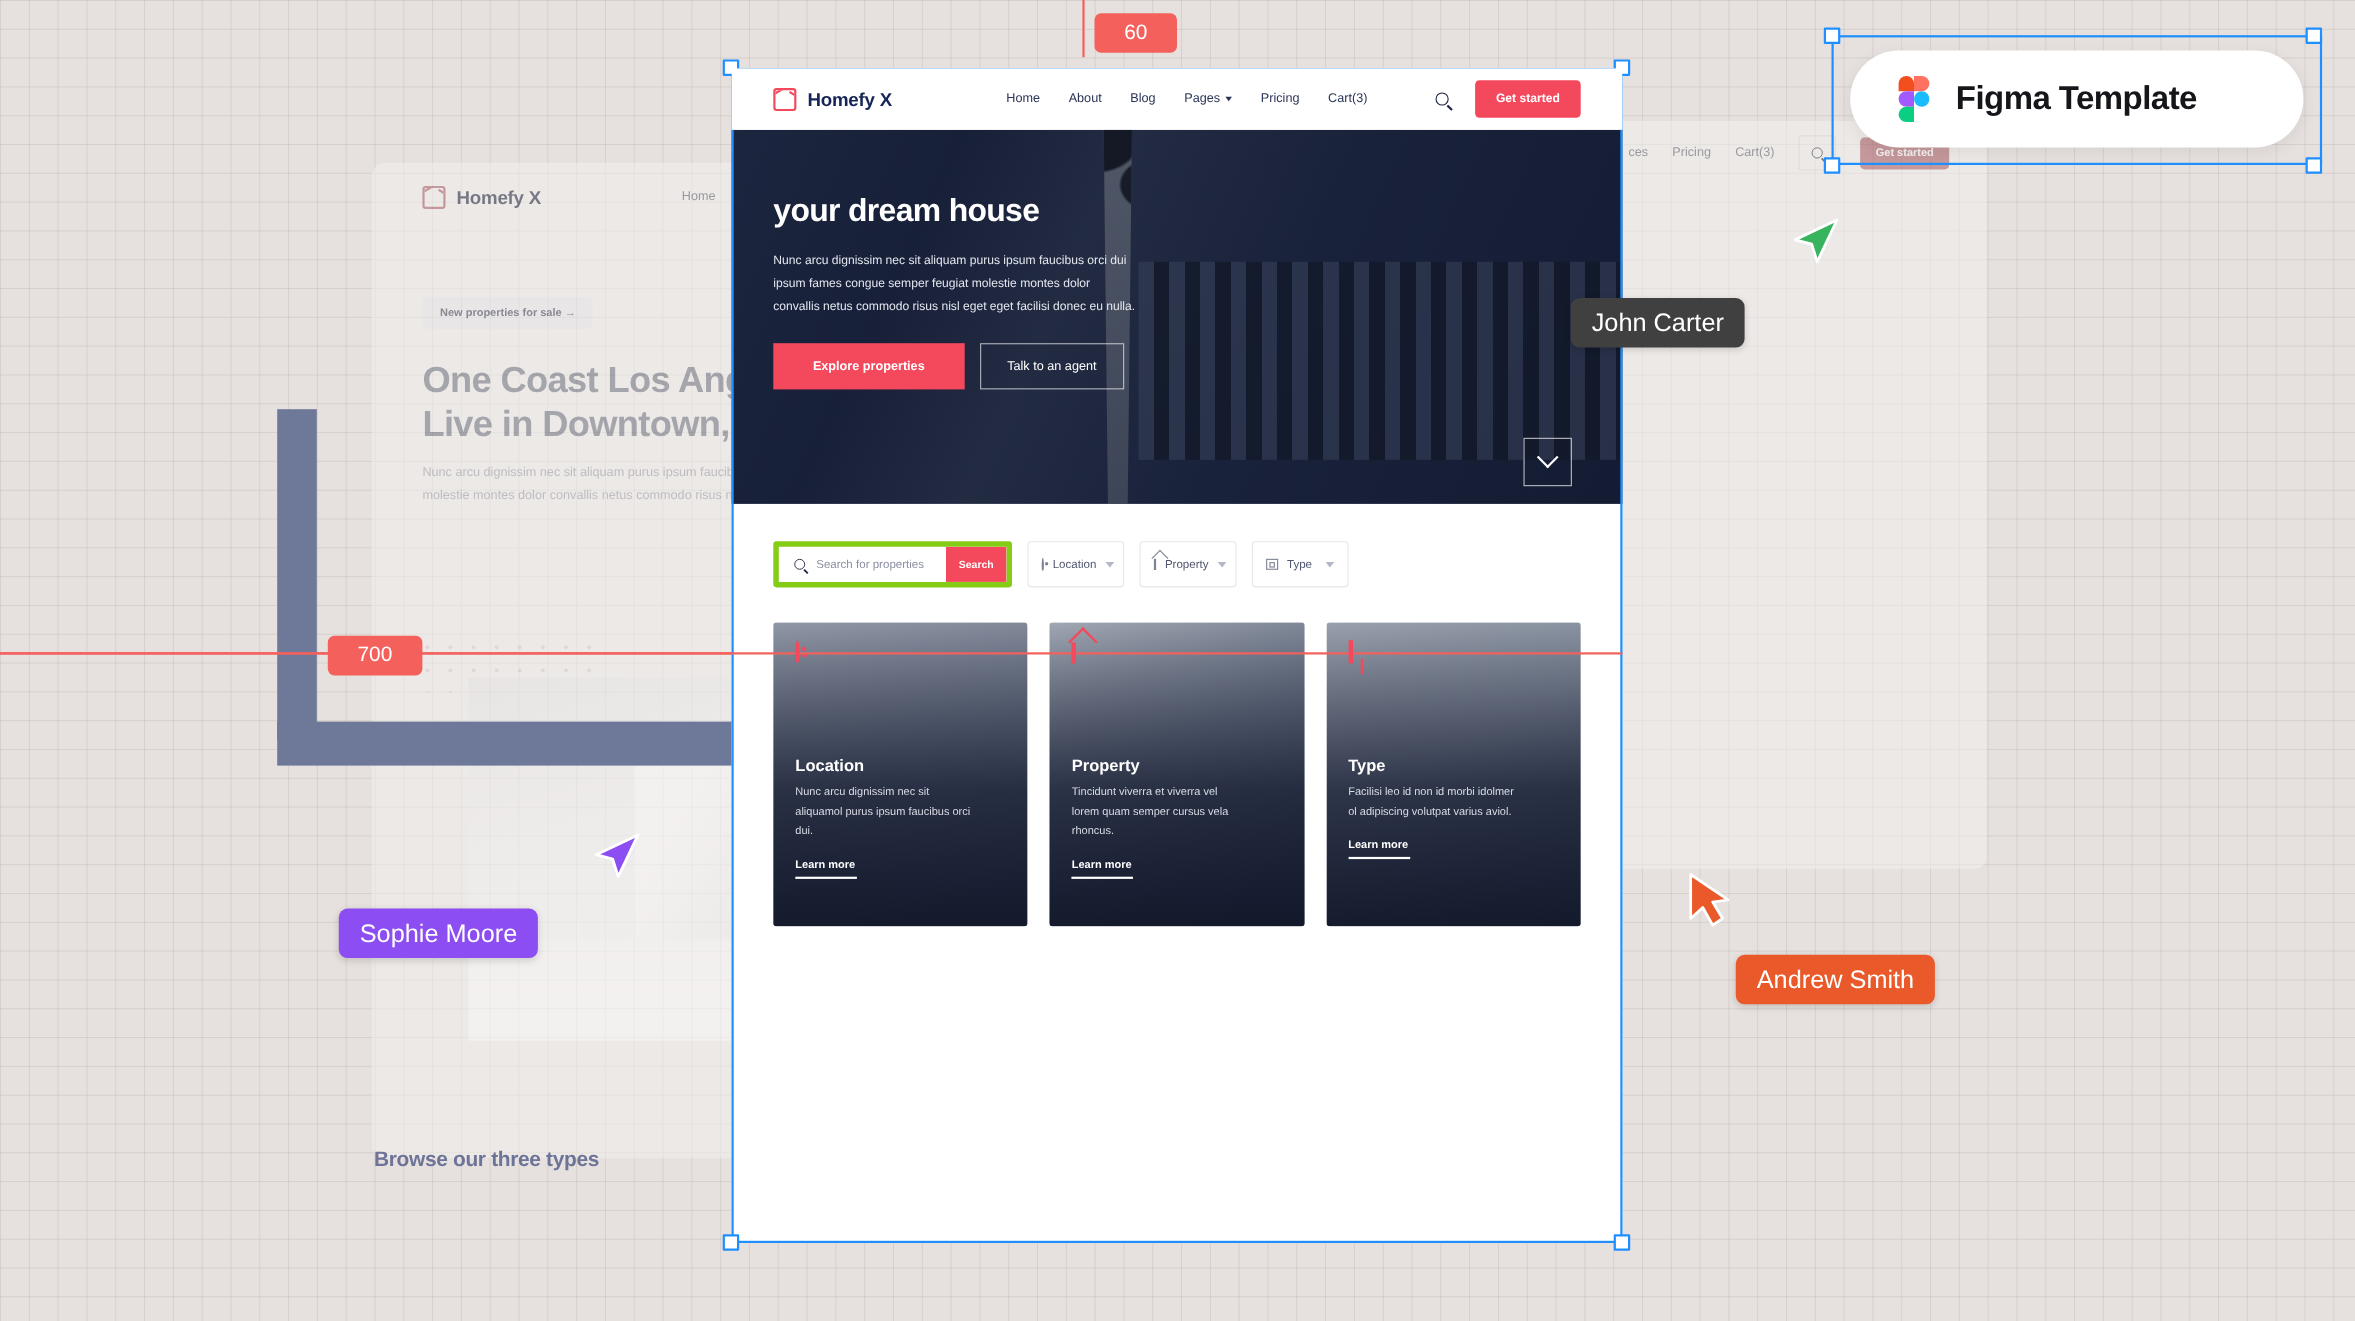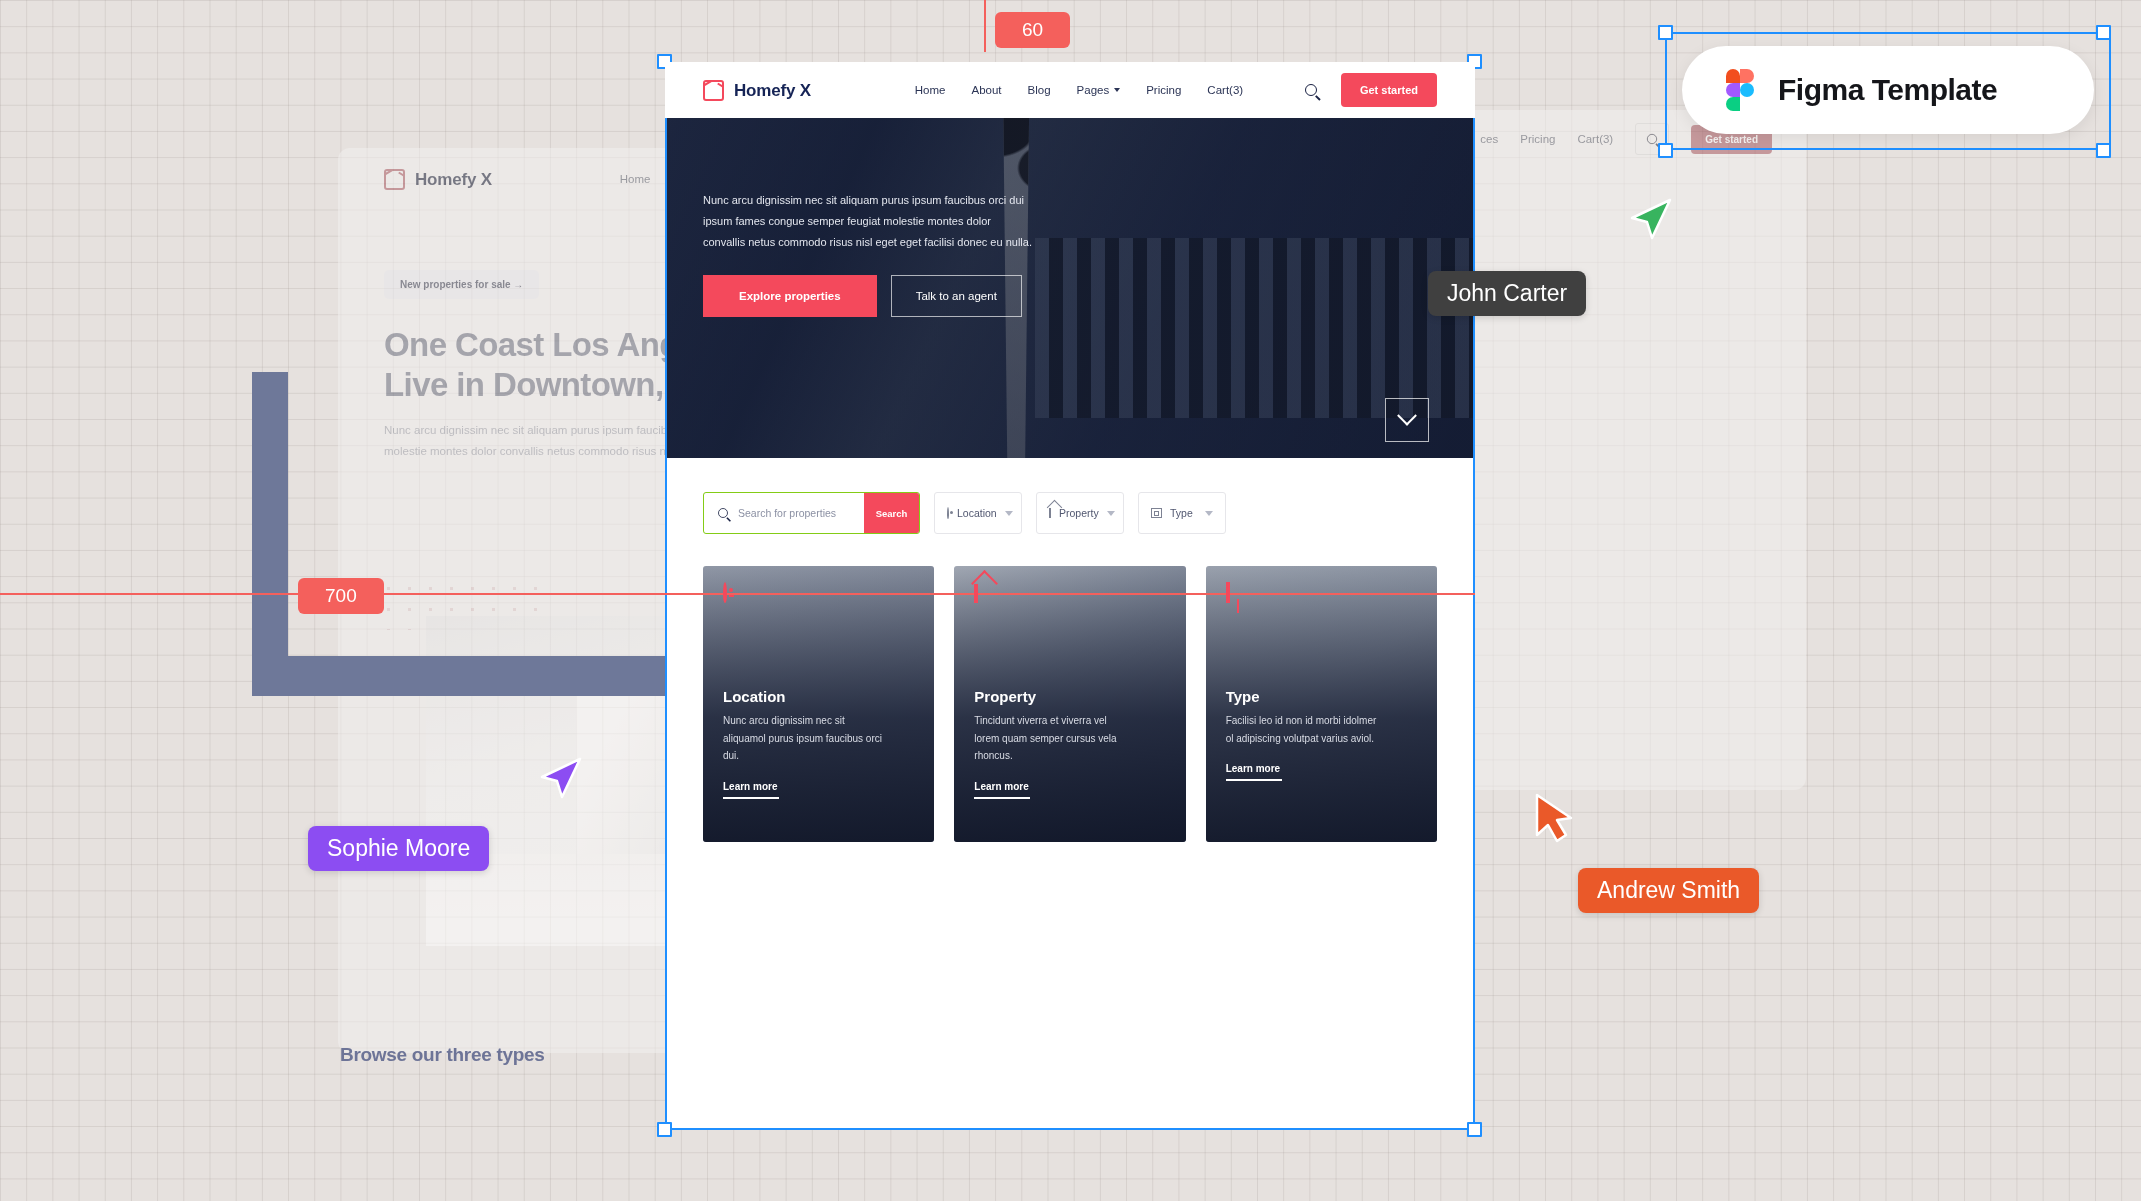--- a/index.html
+++ b/index.html
@@ -210,21 +210,21 @@
     z-index:3; cursor:pointer;
   }
   .scroll-down .v {
     width:14px; height:14px; border-right:2px solid #fff; border-bottom:2px solid #fff;
     transform:rotate(45deg) translate(-3px,-3px);
   }
 
   
   .search-row { padding:34px 38px 0 38px; display:flex; gap:14px; align-items:center; }
   .search-field {
-    flex:none; width:217px; height:42px; border:1px solid #84cc16; border-radius:3px;
+    flex:none; width:217px; height:42px; border:5px solid #84cc16; border-radius:3px;
     display:flex; align-items:center; padding-left:13px; gap:9px; background:#fff;
     position:relative; overflow:hidden;
   }
   .search-field input {
     border:none; outline:none; font-size:10.5px; color:#4b5166; width:118px;
     font-family:"Liberation Sans", sans-serif; background:transparent;
   }
   .search-field input::placeholder{ color:#8b90a3; }
   .btn-search {
     position:absolute; right:0; top:0; height:100%; width:55px; border:none;
@@ -391,20 +391,21 @@
       <div class="search-sq">
           <span class="mag"></span>
         </div>
       <button class="btn-start">Get started</button>
     </div>
   </div>
 
   <div class="hero">
     <div class="hero-inner">
       <h1>
+        <div>your dream house</div>
       </h1>
       <p>Nunc arcu dignissim nec sit aliquam purus ipsum faucibus orci dui ipsum fames congue semper feugiat molestie montes dolor convallis netus commodo risus nisl eget eget facilisi donec eu nulla.</p>
       <div class="hero-btns">
         <button class="btn-explore">Explore properties</button>
         <button class="btn-agent">Talk to an agent</button>
       </div>
     </div>
     <div class="scroll-down">
       <span class="v"></span>
     </div>

